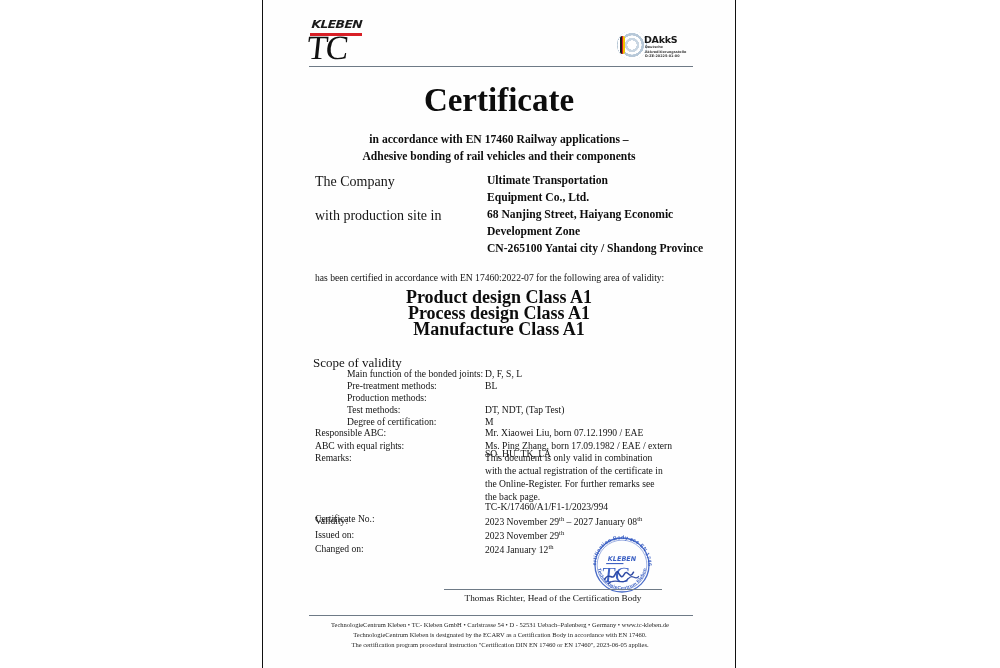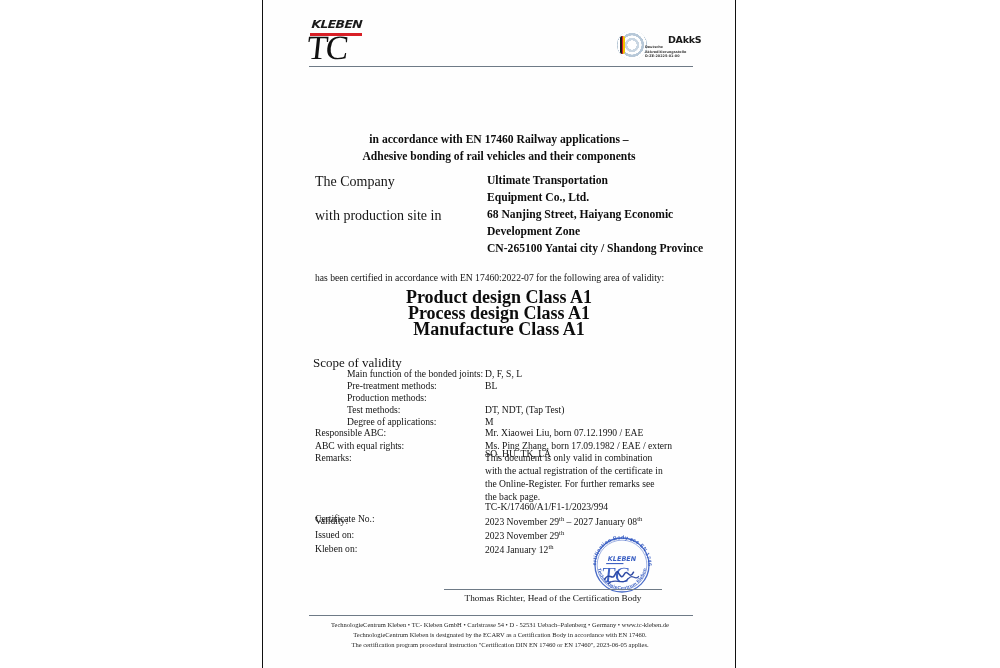--- a/index.html
+++ b/index.html
@@ -119,21 +119,20 @@
   .dakks-title {
     position: absolute;
     left: 27px;
     top: 3px;
     font-family: "DejaVu Sans", sans-serif;
     font-size: 9.5px;
     font-weight: bold;
     color: #1a1a1a;
     letter-spacing: -0.3px;
     white-space: nowrap;
-    margin-left: 24px;
   }
   .dakks-sub {
     position: absolute;
     left: 28px;
     top: 14px;
     font-family: "DejaVu Sans", sans-serif;
     font-size: 3.4px;
     font-weight: bold;
     color: #3a3a3a;
     line-height: 1.35;
@@ -333,20 +332,21 @@
       <div class="dakks-title">DAkkS</div>
       <div class="dakks-sub">
         <div>Deutsche</div>
         <div>Akkreditierungsstelle</div>
         <div>D-ZE-20225-01-00</div>
       </div>
     </div>
   </div>
   <div class="header-rule"></div>
 
+  <div class="cert-title">Certificate</div>
 
   <div class="cert-standard">
     <div>in accordance with EN 17460 Railway applications –</div>
     <div>Adhesive bonding of rail vehicles and their components</div>
   </div>
 
   <div class="row" style="top:174px;">
     <div class="lbl">The Company</div>
     <div class="val-bold">Ultimate Transportation</div>
   </div>
@@ -378,21 +378,21 @@
 
   <div class="scope-lbl" style="top:380px;">Pre-treatment methods:</div>
   <div class="scope-val" style="top:380px;">BL</div>
 
   <div class="scope-lbl" style="top:392px;">Production methods:</div>
   <div class="scope-val" style="top:400px;margin-top:48px;">SO, HU, TK, LA</div>
 
   <div class="scope-lbl" style="top:404px;">Test methods:</div>
   <div class="scope-val" style="top:404px;">DT, NDT, (Tap Test)</div>
 
-  <div class="scope-lbl" style="top:416px;">Degree of applications:</div>
+  <div class="scope-lbl" style="top:416px;">Degree of certification:</div>
   <div class="scope-val" style="top:416px;">M</div>
 
   <div class="cert-line" style="top:427px;">Responsible ABC:</div>
   <div class="scope-val" style="top:427px;">Mr. Xiaowei Liu, born 07.12.1990 / EAE</div>
 
   <div class="cert-line" style="top:440px;">ABC with equal rights:</div>
   <div class="scope-val" style="top:440px;">Ms. Ping Zhang, born 17.09.1982 / EAE / extern</div>
 
   <div class="cert-line" style="top:452px;">Remarks:</div>
   <div class="remark-p">This document is only valid in combination with the actual registration of the certificate in the Online-Register. For further remarks see the back page.</div>
@@ -403,21 +403,21 @@
   <div class="cert-line" style="top:515px;">Validity:</div>
   <div class="scope-val" style="top:515px;">
     <span>2023 November 29</span><sup class="ord">th</sup><span> – 2027 January 08</span><sup class="ord">th</sup>
   </div>
 
   <div class="cert-line" style="top:529px;">Issued on:</div>
   <div class="scope-val" style="top:529px;">
     <span>2023 November 29</span><sup class="ord">th</sup>
   </div>
 
-  <div class="cert-line" style="top:543px;">Kleben on:</div>
+  <div class="cert-line" style="top:543px;">Changed on:</div>
   <div class="scope-val" style="top:543px;">
     <span>2024 January 12</span><sup class="ord">th</sup>
   </div>
 
   <div class="stamp">
     <svg width="72" height="72" viewBox="0 0 100 100" aria-hidden="true">
       <defs>
         <path id="arcTop" d="M 14,50 A 36,36 0 0 1 86,50" fill="none"></path>
         <path id="arcBot" d="M 16,50 A 34,34 0 0 0 84,50" fill="none"></path>
       </defs>

